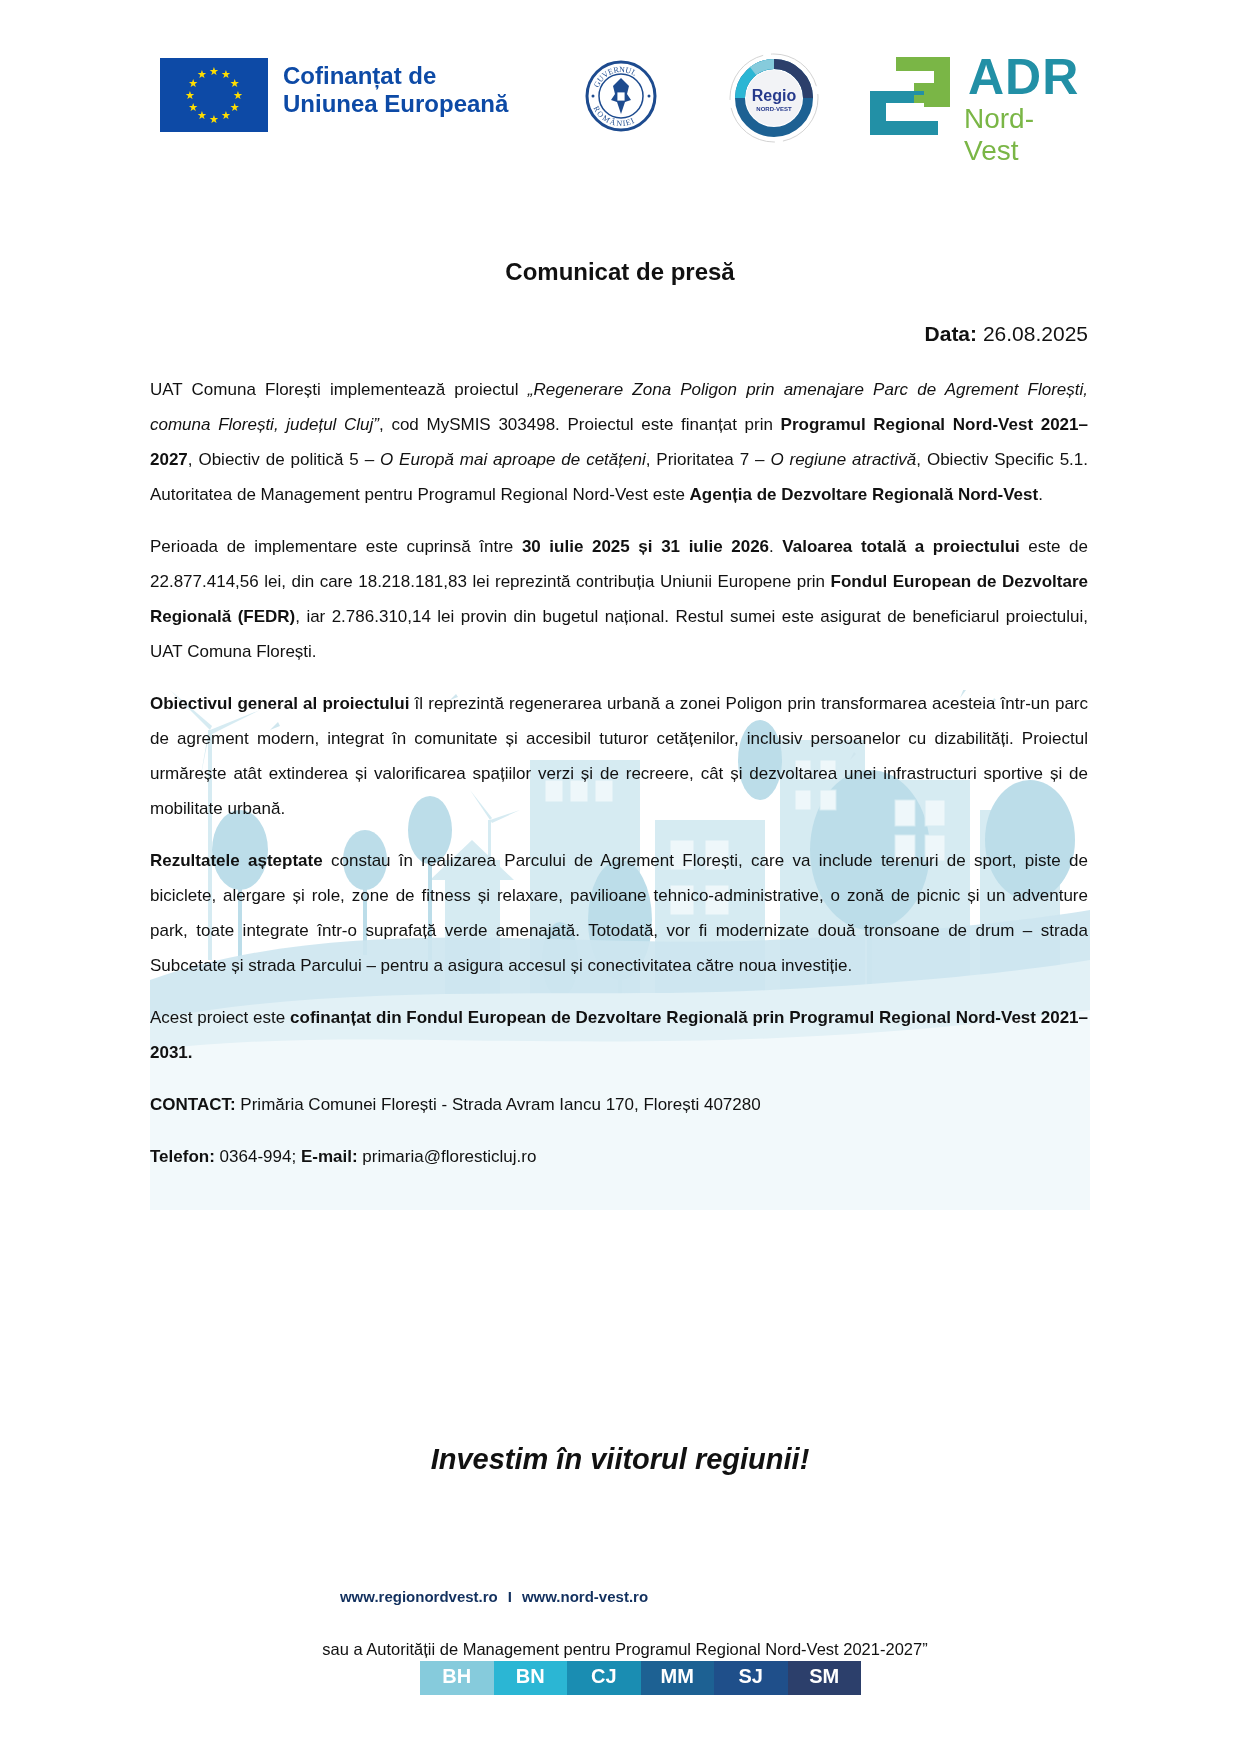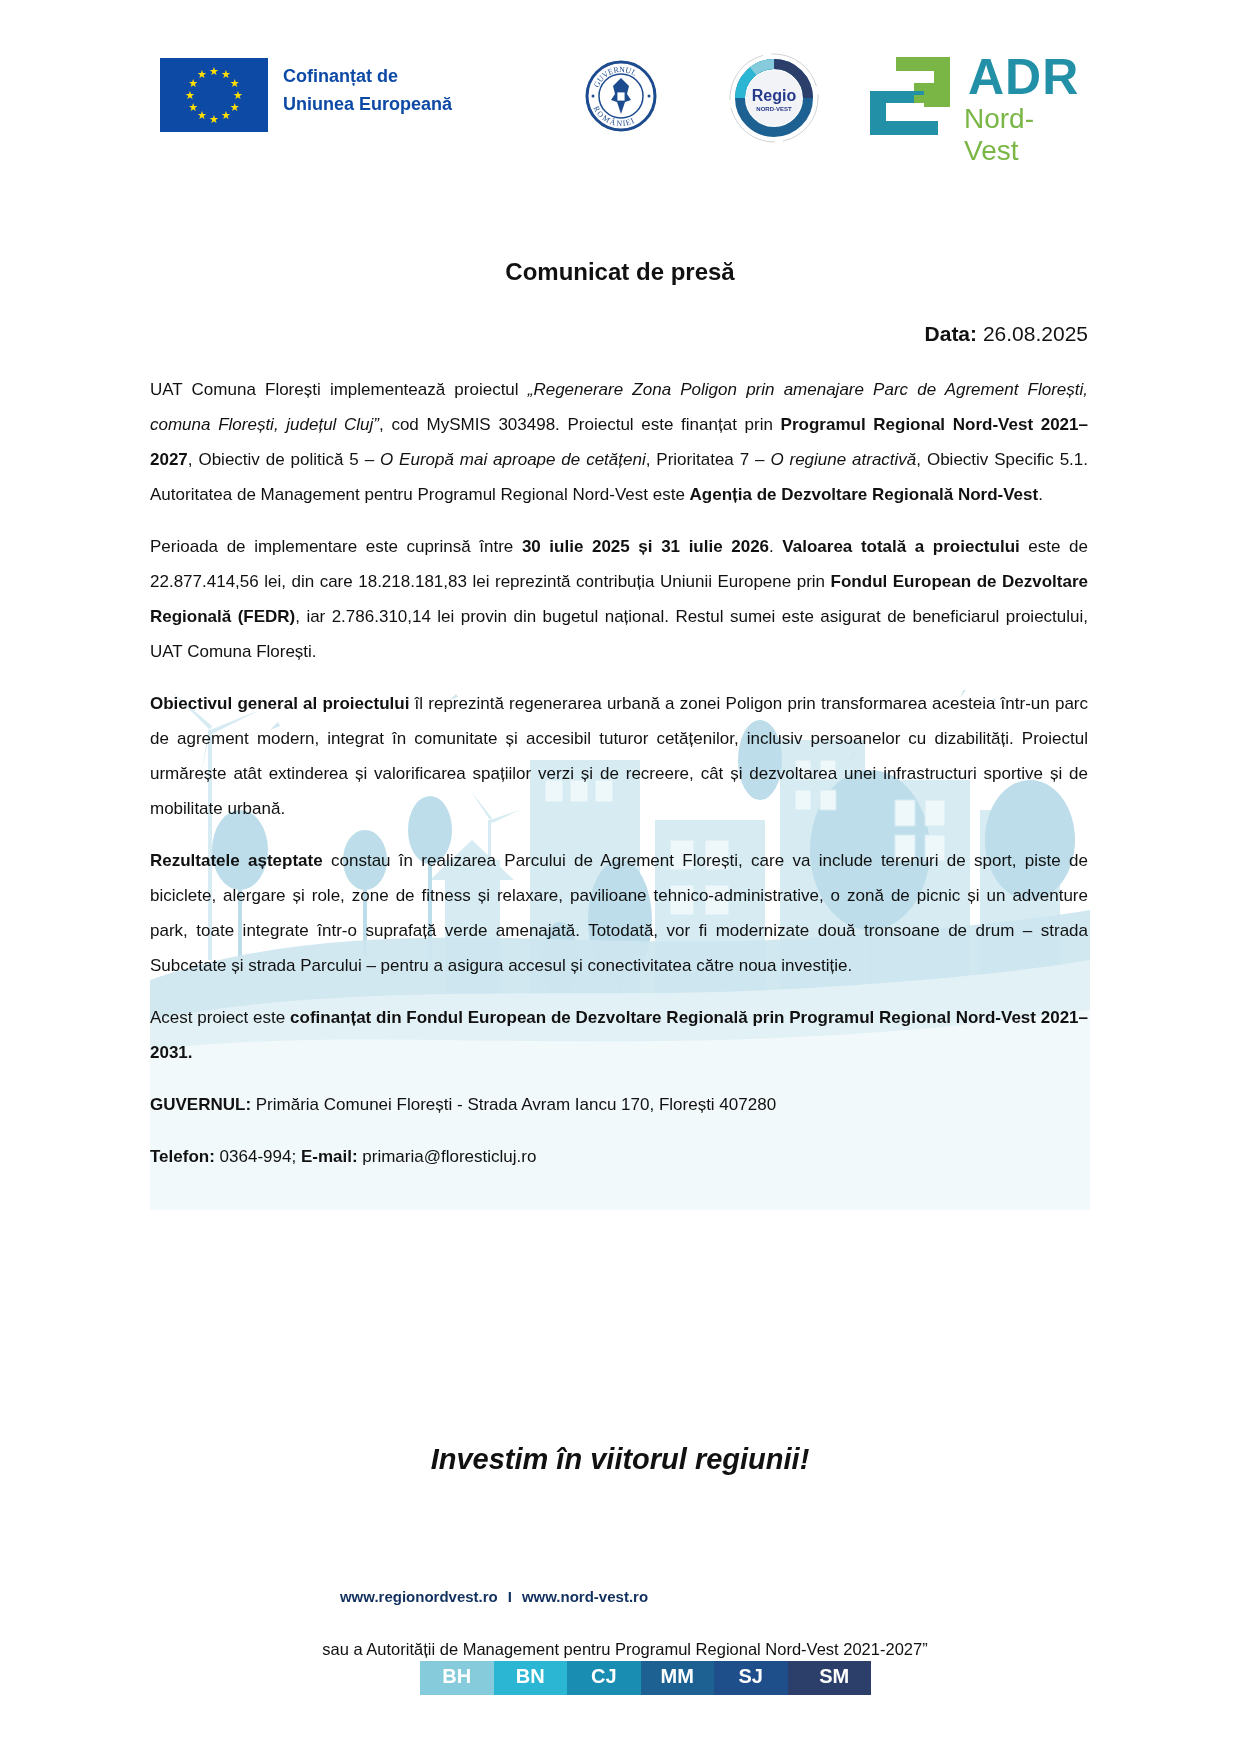--- a/index.html
+++ b/index.html
@@ -5,21 +5,21 @@
   html, body { margin: 0; padding: 0; background: #ffffff; }
   body { width: 1240px; height: 1755px; position: relative; overflow: hidden;
          font-family: "Liberation Sans Narrow", "Liberation Sans", sans-serif; color: #111; }
   .page { position: absolute; left: 0; top: 0; width: 1240px; height: 1755px; }
 
   
   .header { position: absolute; top: 50px; left: 0; width: 1240px; height: 90px; }
   .eu-flag { position: absolute; left: 160px; top: 8px; width: 108px; height: 74px; background: #0d4aa6; }
   .eu-flag .star { position: absolute; color: #ffde00; font-size: 11px; line-height: 11px; width: 11px; height: 11px; text-align: center; }
   .eu-text { position: absolute; left: 283px; top: 12px; color: #0d4aa6; font-family: "Liberation Sans", sans-serif;
-             font-weight: bold; font-size: 18px; line-height: 28px; }
+             font-weight: bold; font-size: 24px; line-height: 28px; }
   .gov-seal { position: absolute; left: 585px; top: 10px; width: 72px; height: 72px; }
   .regio-logo { position: absolute; left: 728px; top: 2px; width: 92px; height: 92px; }
   .adr-logo { position: absolute; left: 868px; top: 5px; width: 220px; height: 82px; }
   .adr-text { position: absolute; left: 100px; top: -6px; color: #2290a6; font-family: "Liberation Sans", sans-serif;
               font-weight: bold; font-size: 50px; line-height: 56px; letter-spacing: 1px; }
   .adr-sub { position: absolute; left: 96px; top: 48px; color: #7ab646; font-family: "Liberation Sans", sans-serif;
              font-size: 28px; line-height: 32px; }
 
   
   .bg-illustration { position: absolute; left: 150px; top: 690px; width: 940px; height: 520px; opacity: 1; }
@@ -175,36 +175,36 @@
     <p><span>UAT Comuna Florești implementează proiectul </span><i>„Regenerare Zona Poligon prin amenajare Parc de Agrement Florești, comuna Florești, județul Cluj”</i><span>, cod MySMIS 303498. Proiectul este finanțat prin </span><b>Programul Regional Nord-Vest 2021–2027</b><span>, Obiectiv de politică 5 – </span><i>O Europă mai aproape de cetățeni</i><span>, Prioritatea 7 – </span><i>O regiune atractivă</i><span>, Obiectiv Specific 5.1. Autoritatea de Management pentru Programul Regional Nord-Vest este </span><b>Agenția de Dezvoltare Regională Nord-Vest</b><span>.</span></p>
 
     <p><span>Perioada de implementare este cuprinsă între </span><b>30 iulie 2025 și 31 iulie 2026</b><span>. </span><b>Valoarea totală a proiectului</b><span> este de 22.877.414,56 lei, din care 18.218.181,83 lei reprezintă contribuția Uniunii Europene prin </span><b>Fondul European de Dezvoltare Regională (FEDR)</b><span>, iar 2.786.310,14 lei provin din bugetul național. Restul sumei este asigurat de beneficiarul proiectului, UAT Comuna Florești.</span></p>
 
     <p><b>Obiectivul general al proiectului</b><span> îl reprezintă regenerarea urbană a zonei Poligon prin transformarea acesteia într-un parc de agrement modern, integrat în comunitate și accesibil tuturor cetățenilor, inclusiv persoanelor cu dizabilități. Proiectul urmărește atât extinderea și valorificarea spațiilor verzi și de recreere, cât și dezvoltarea unei infrastructuri sportive și de mobilitate urbană.</span></p>
 
     <p><b>Rezultatele așteptate</b><span> constau în realizarea Parcului de Agrement Florești, care va include terenuri de sport, piste de biciclete, alergare și role, zone de fitness și relaxare, pavilioane tehnico-administrative, o zonă de picnic și un adventure park, toate integrate într-o suprafață verde amenajată. Totodată, vor fi modernizate două tronsoane de drum – strada Subcetate și strada Parcului – pentru a asigura accesul și conectivitatea către noua investiție.</span></p>
 
     <p><span>Acest proiect este </span><b>cofinanțat din Fondul European de Dezvoltare Regională prin Programul Regional Nord-Vest 2021–2031.</b></p>
 
-    <p style="text-align:left;"><b>GUVERNUL:</b><span> Primăria Comunei Florești - Strada Avram Iancu 170, Florești 407280</span></p>
+    <p style="text-align:left;"><b>CONTACT:</b><span> Primăria Comunei Florești - Strada Avram Iancu 170, Florești 407280</span></p>
 
     <p style="text-align:left;"><b>Telefon:</b><span> 0364-994; </span><b>E-mail:</b><span> primaria@floresticluj.ro</span></p>
   </div>
 
   <div class="slogan">Investim în viitorul regiunii!</div>
 
   <div class="footer-links">
     <span>www.regionordvest.ro</span><span class="sep">I</span><span>www.nord-vest.ro</span>
   </div>
 
   <div class="county-bar" id="countyBar">
       <div class="county" style="background: rgb(134, 203, 220);">BH</div>
       <div class="county" style="background: rgb(43, 182, 212);">BN</div>
       <div class="county" style="background: rgb(26, 141, 178);">CJ</div>
       <div class="county" style="background: rgb(29, 97, 147);">MM</div>
       <div class="county" style="background: rgb(31, 79, 138);">SJ</div>
-      <div class="county" style="background: rgb(44, 63, 107); padding-left: 10px;">SM</div>
+      <div class="county" style="background: rgb(44, 63, 107);">SM</div>
     </div>
 
   <div class="disclaimer">
     <div>sau a Autorității de Management pentru Programul Regional Nord-Vest 2021-2027”</div>
   </div>
 </div>
 
 </body></html>

